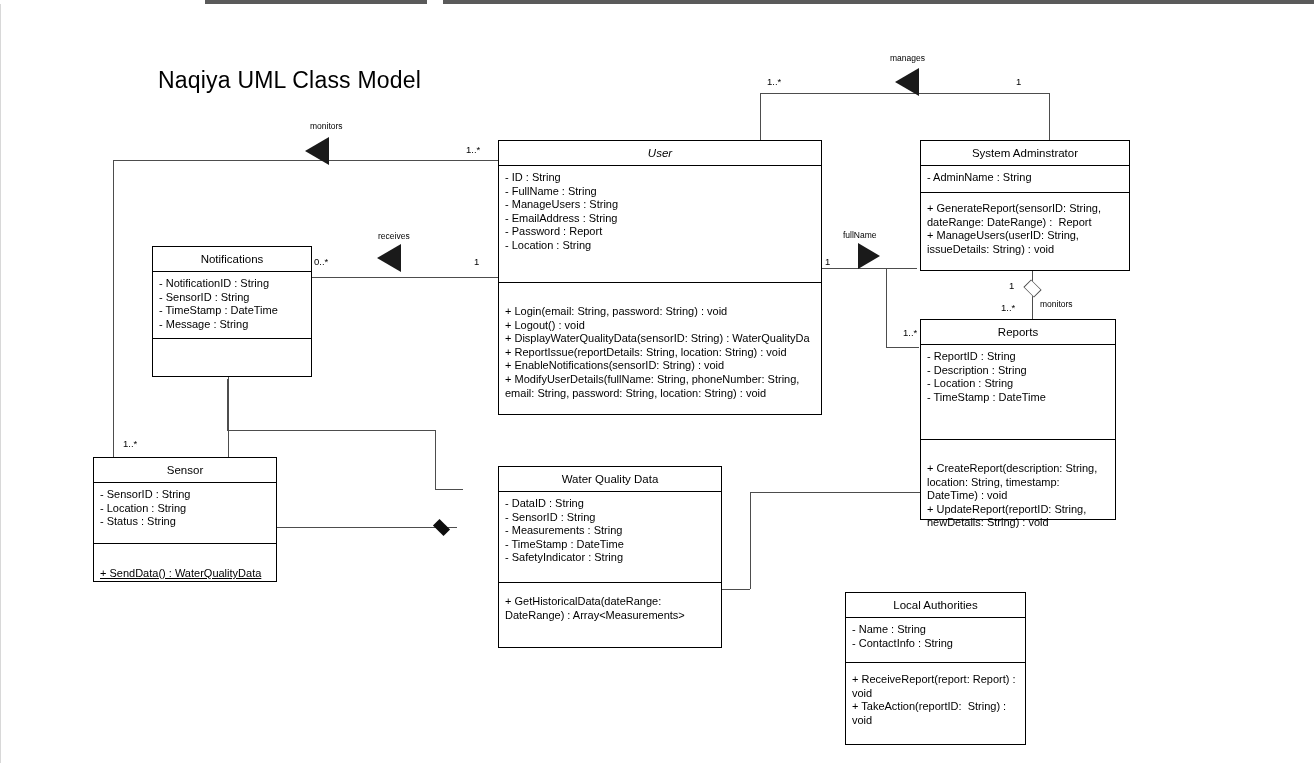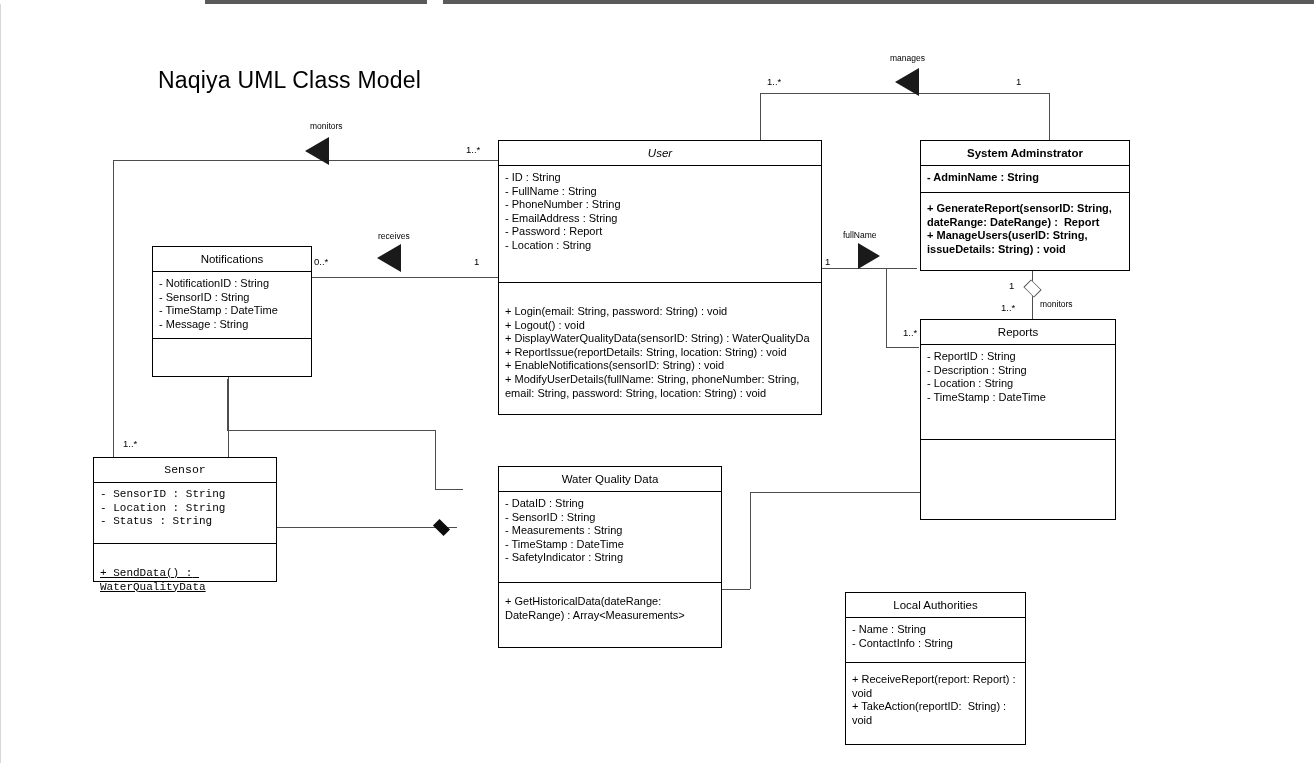--- a/index.html
+++ b/index.html
@@ -201,36 +201,36 @@
   <div class="mult-label" style="left:1001px; top:302px;">1..*</div>
 
   <div class="mult-label" style="left:123px; top:438px;">1..*</div>
   <div class="mult-label" style="left:903px; top:327px;">1..*</div>
 
   <div class="uml-class" style="left:498px; top:140px; width:324px; height:275px;">
     <div class="uml-title italic">User</div>
     <div class="uml-compartment uml-attrs" style="height:117px;">
       <div class="uml-line">- ID : String</div>
       <div class="uml-line">- FullName : String</div>
-      <div class="uml-line">- PhoneNumber : String</div>
+      <div class="uml-line">- ManageUsers : String</div>
       <div class="uml-line">- EmailAddress : String</div>
       <div class="uml-line">- Password : Report</div>
       <div class="uml-line">- Location : String</div>
     </div>
     <div class="uml-compartment" style="padding-top:22px;">
       <div class="uml-line">+ Login(email: String, password: String) : void</div>
       <div class="uml-line">+ Logout() : void</div>
       <div class="uml-line">+ DisplayWaterQualityData(sensorID: String) : WaterQualityDa</div>
       <div class="uml-line">+ ReportIssue(reportDetails: String, location: String) : void</div>
       <div class="uml-line">+ EnableNotifications(sensorID: String) : void</div>
       <div class="uml-line">+ ModifyUserDetails(fullName: String, phoneNumber: String, email: String, password: String, location: String) : void</div>
     </div>
   </div>
 
-  <div class="uml-class" style="left:920px; top:140px; width:210px; height:131px;font-weight:bold;">
+  <div class="uml-class" style="left:920px; top:140px; width:210px; height:131px;">
     <div class="uml-title">System Adminstrator</div>
     <div class="uml-compartment uml-attrs" style="height:27px;">
       <div class="uml-line">- AdminName : String</div>
     </div>
     <div class="uml-compartment" style="padding-top:9px;">
       <div class="uml-line">+ GenerateReport(sensorID: String, dateRange: DateRange) :  Report</div>
       <div class="uml-line">+ ManageUsers(userID: String, issueDetails: String) : void</div>
     </div>
   </div>
 
@@ -245,23 +245,27 @@
   </div>
 
   <div class="uml-class" style="left:920px; top:319px; width:196px; height:201px;">
     <div class="uml-title">Reports</div>
     <div class="uml-compartment uml-attrs" style="height:95px;">
       <div class="uml-line">- ReportID : String</div>
       <div class="uml-line">- Description : String</div>
       <div class="uml-line">- Location : String</div>
       <div class="uml-line">- TimeStamp : DateTime</div>
     </div>
-  </div>
-
-  <div class="uml-class" style="left:93px; top:457px; width:184px; height:125px;font-family:Liberation Mono, monospace;">
+    <div class="uml-compartment" style="padding-top:22px;">
+      <div class="uml-line">+ CreateReport(description: String, location: String, timestamp: DateTime) : void</div>
+      <div class="uml-line">+ UpdateReport(reportID: String, newDetails: String) : void</div>
+    </div>
+  </div>
+
+  <div class="uml-class" style="left:93px; top:457px; width:184px; height:125px;">
     <div class="uml-title">Sensor</div>
     <div class="uml-compartment uml-attrs" style="height:61px;">
       <div class="uml-line">- SensorID : String</div>
       <div class="uml-line">- Location : String</div>
       <div class="uml-line">- Status : String</div>
     </div>
     <div class="uml-compartment" style="padding-top:8px;margin-top:15px;">
       <div class="uml-line underline">+ SendData() : WaterQualityData</div>
     </div>
   </div>

